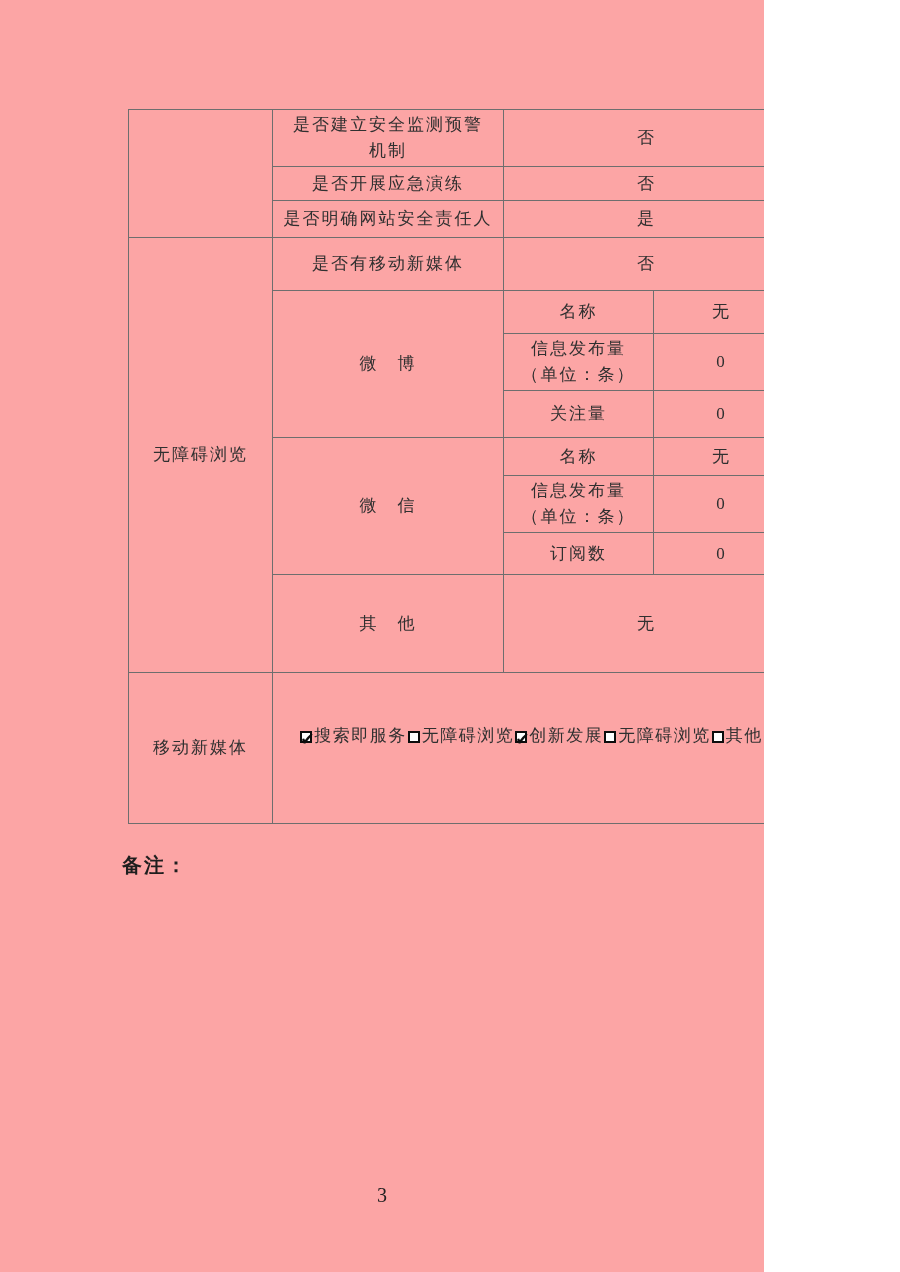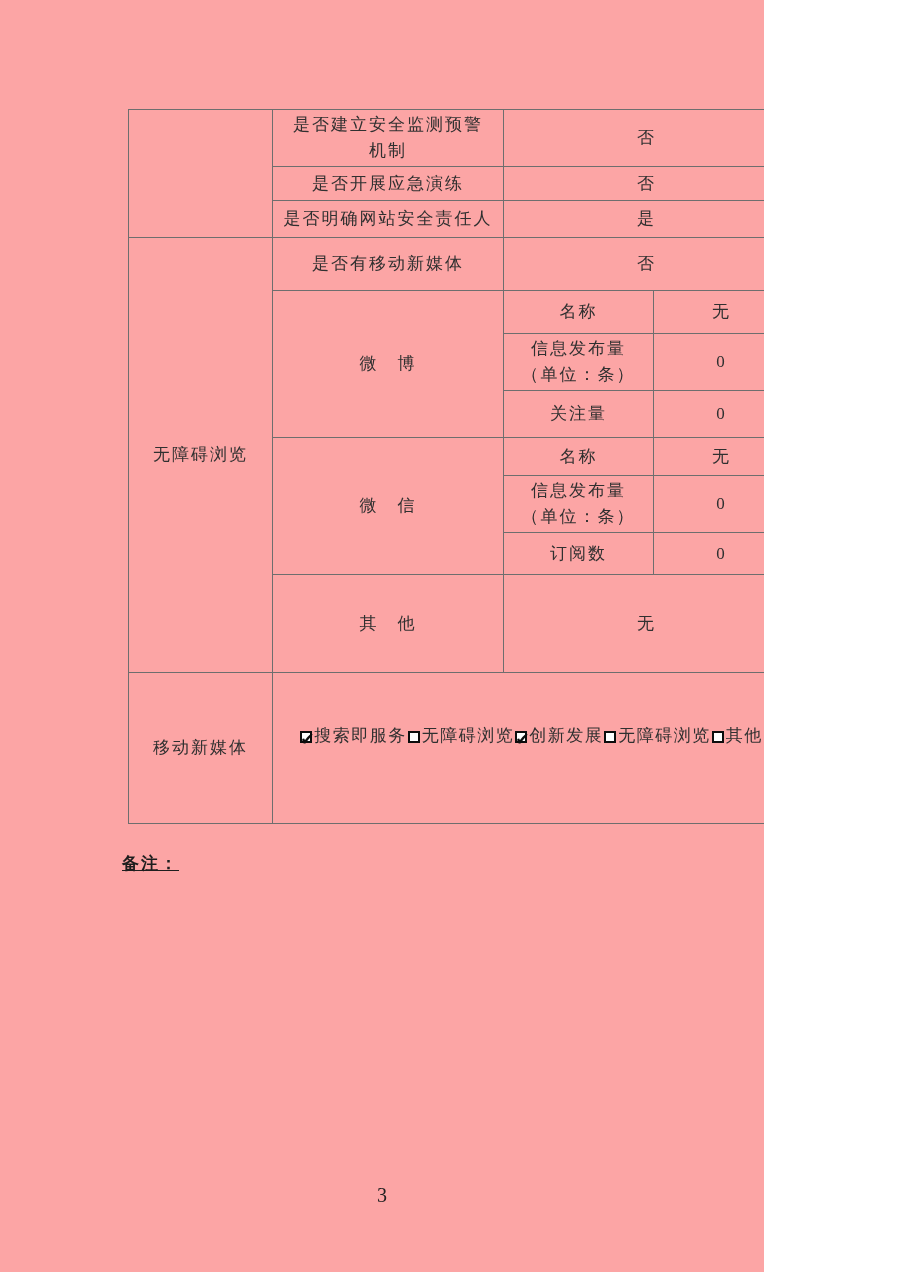--- a/index.html
+++ b/index.html
@@ -57,25 +57,24 @@
     font-size: 17px;
     font-weight: bold;
     color: #0d0d0d;
     font-family: "DejaVu Sans", sans-serif;
   }
   .cb-label { letter-spacing: 1.5px; margin-top: 35px; }
   .notes {
     position: absolute;
     left: 122px;
     top: 852px;
-    font-size: 17px;
+    font-size: 20px;
     font-weight: bold;
     letter-spacing: 2px;
     color: #1e1e1e;
-    text-decoration: underline;
   }
   .page-number {
     position: absolute;
     left: 0;
     top: 1184px;
     width: 100%;
     text-align: center;
     font-size: 20px;
     color: #222222;
   }

